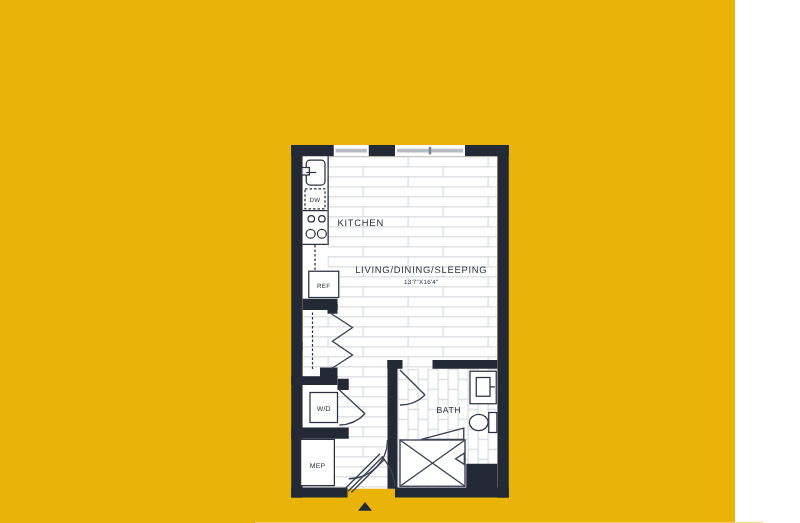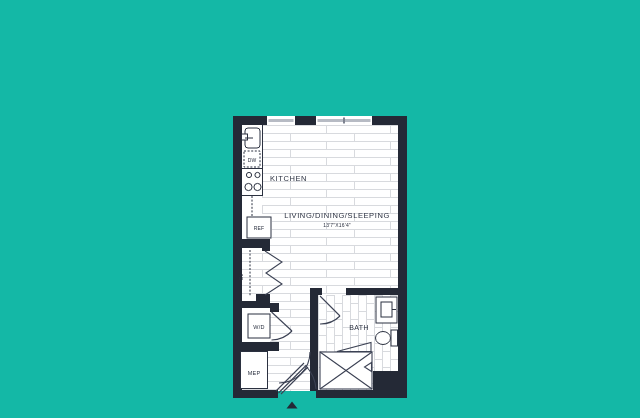--- a/index.html
+++ b/index.html
@@ -1,18 +1,18 @@
 <!DOCTYPE html>
 <html><head>
 <meta charset="utf-8">
 <style>
   html,body{margin:0;padding:0;}
   body{width:640px;height:418px;background:#ffffff;overflow:hidden;
        font-family:"Liberation Sans", sans-serif;}
-  .canvas{position:relative;width:640px;height:418px;background:#14b8a6;}
+  .canvas{position:relative;width:588px;height:418px;background:#eab308;}
   svg{position:absolute;left:0;top:0;display:block;}
   .lbl{fill:#2b3140;font-family:"Liberation Sans", sans-serif;}
   .s50{font-size:5px;letter-spacing:.2px;}
   .s55{font-size:5.5px;letter-spacing:.2px;}
   .s70{font-size:7px;letter-spacing:.4px;}
   .s75{font-size:7.5px;letter-spacing:.6px;}
   .fix{fill:#ffffff;stroke:#2b3140;stroke-width:1;}
   .ln{stroke:#2b3140;stroke-width:1;fill:none;}
   .dash{stroke:#2b3140;stroke-width:1;fill:none;stroke-dasharray:2,1.6;}
   .door{stroke:#3c4254;stroke-width:1.1;fill:none;}

